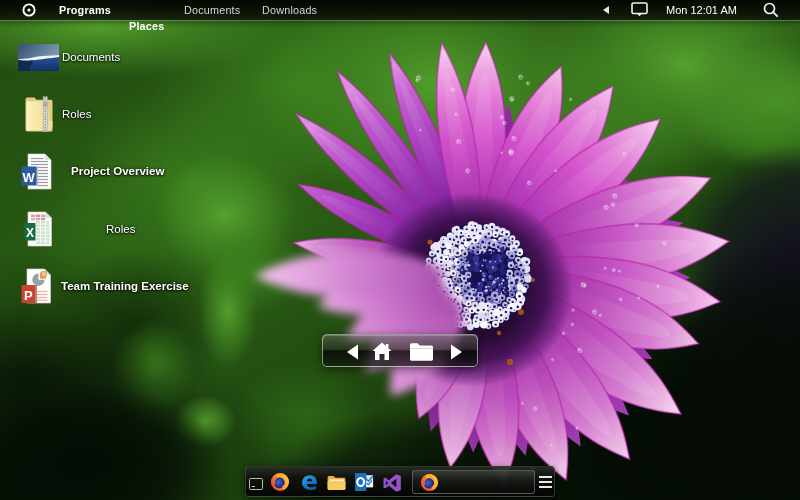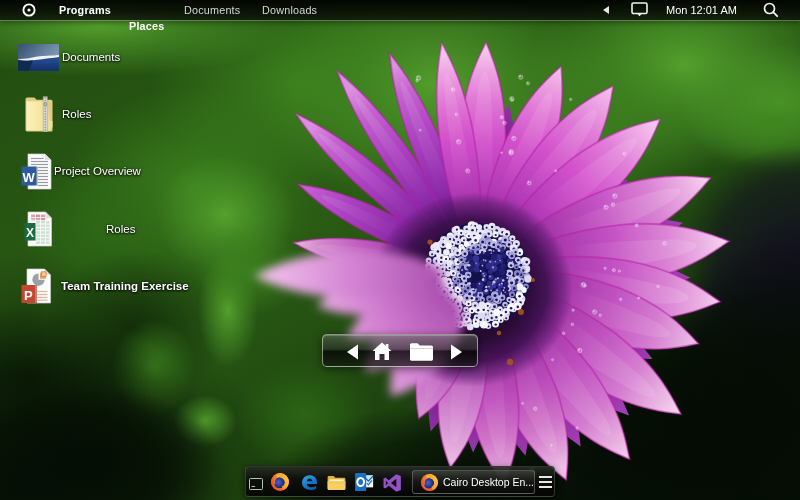--- a/index.html
+++ b/index.html
@@ -1061,21 +1061,21 @@
         <path d="M17 20.5 H27"></path>
         <path d="M17 23.5 H27"></path>
         <path d="M17 26.5 H27"></path>
         <path d="M17 29.5 H27"></path>
         <path d="M17 32.5 H27"></path>
 </g>
 <rect x="0.5" y="13.5" width="14.5" height="19" fill="#2d5b9e"></rect>
 <path d="M15 13.5 L16.5 13.5 L16.5 32.5 L15 32.5 Z" fill="#1d4070" opacity="0.6"></path>
 <text x="7.6" y="28.8" text-anchor="middle" font-family="Liberation Sans" font-size="13" font-weight="bold" fill="#fff">W</text>
 </svg></div>
-<div class="dlabel" style="left:54px; top:165px;">Project Overview</div>
+<div class="dlabel" style="left:71px; top:165px;font-weight:bold;">Project Overview</div>
 <div class="dicon" style="left:24px; top:211px;"><svg width="28" height="36" viewBox="0 0 28 36">
 <path d="M4 1 L21.5 1 L27.5 7 L27.5 35 L4 35 Z" fill="#fdfdfd"></path>
 <path d="M21.5 1 L21.5 7 L27.5 7 Z" fill="#e0e0e0"></path>
 <path d="M4 1 L21.5 1 L27.5 7 L27.5 35 L4 35 Z" fill="none" stroke="#d0d0d0" stroke-width="0.7"></path>
 <g>
 <rect x="7" y="3.6" width="4.2" height="2.4" fill="#d9a0a8"></rect>
         <rect x="12" y="3.6" width="4.2" height="2.4" fill="#cf9098"></rect>
         <rect x="17" y="3.6" width="4.2" height="2.4" fill="#d9a0a8"></rect>
 <rect x="7" y="6.8" width="4.2" height="2.4" fill="#e0b0b6"></rect>
         <rect x="12" y="6.8" width="4.2" height="2.4" fill="#d9a0a8"></rect>
@@ -1224,20 +1224,19 @@
 <stop offset="0" stop-color="#ffce3e"></stop>
               <stop offset="0.5" stop-color="#ff9026"></stop>
               <stop offset="1" stop-color="#e8442c"></stop>
 </linearGradient>
 </defs>
 <circle cx="12" cy="12" r="10.8" fill="url(#ff31558o)"></circle>
 <circle cx="11.2" cy="13" r="6.6" fill="url(#ff31558b)"></circle>
 <circle cx="12" cy="12" r="8.3" fill="none" stroke="url(#ff31558t)" stroke-width="4.6" stroke-dasharray="39 14" stroke-dashoffset="-6" transform="rotate(115 12 12)"></circle>
 <path d="M7.6 4.2 C9.2 3.4 11.4 3.2 13 3.8 C11.6 4.4 10.8 5.2 10.4 6.2 C9.4 5.8 8.4 5.6 7.6 4.2 Z" fill="#ffc84a"></path>
 </svg></div>
-  <div class="txt">Cairo Desktop En...</div>
 </div>
 <div id="hamburger">
       <div></div>
       <div></div>
       <div></div>
     </div>
 </div>
 
 </body></html>

